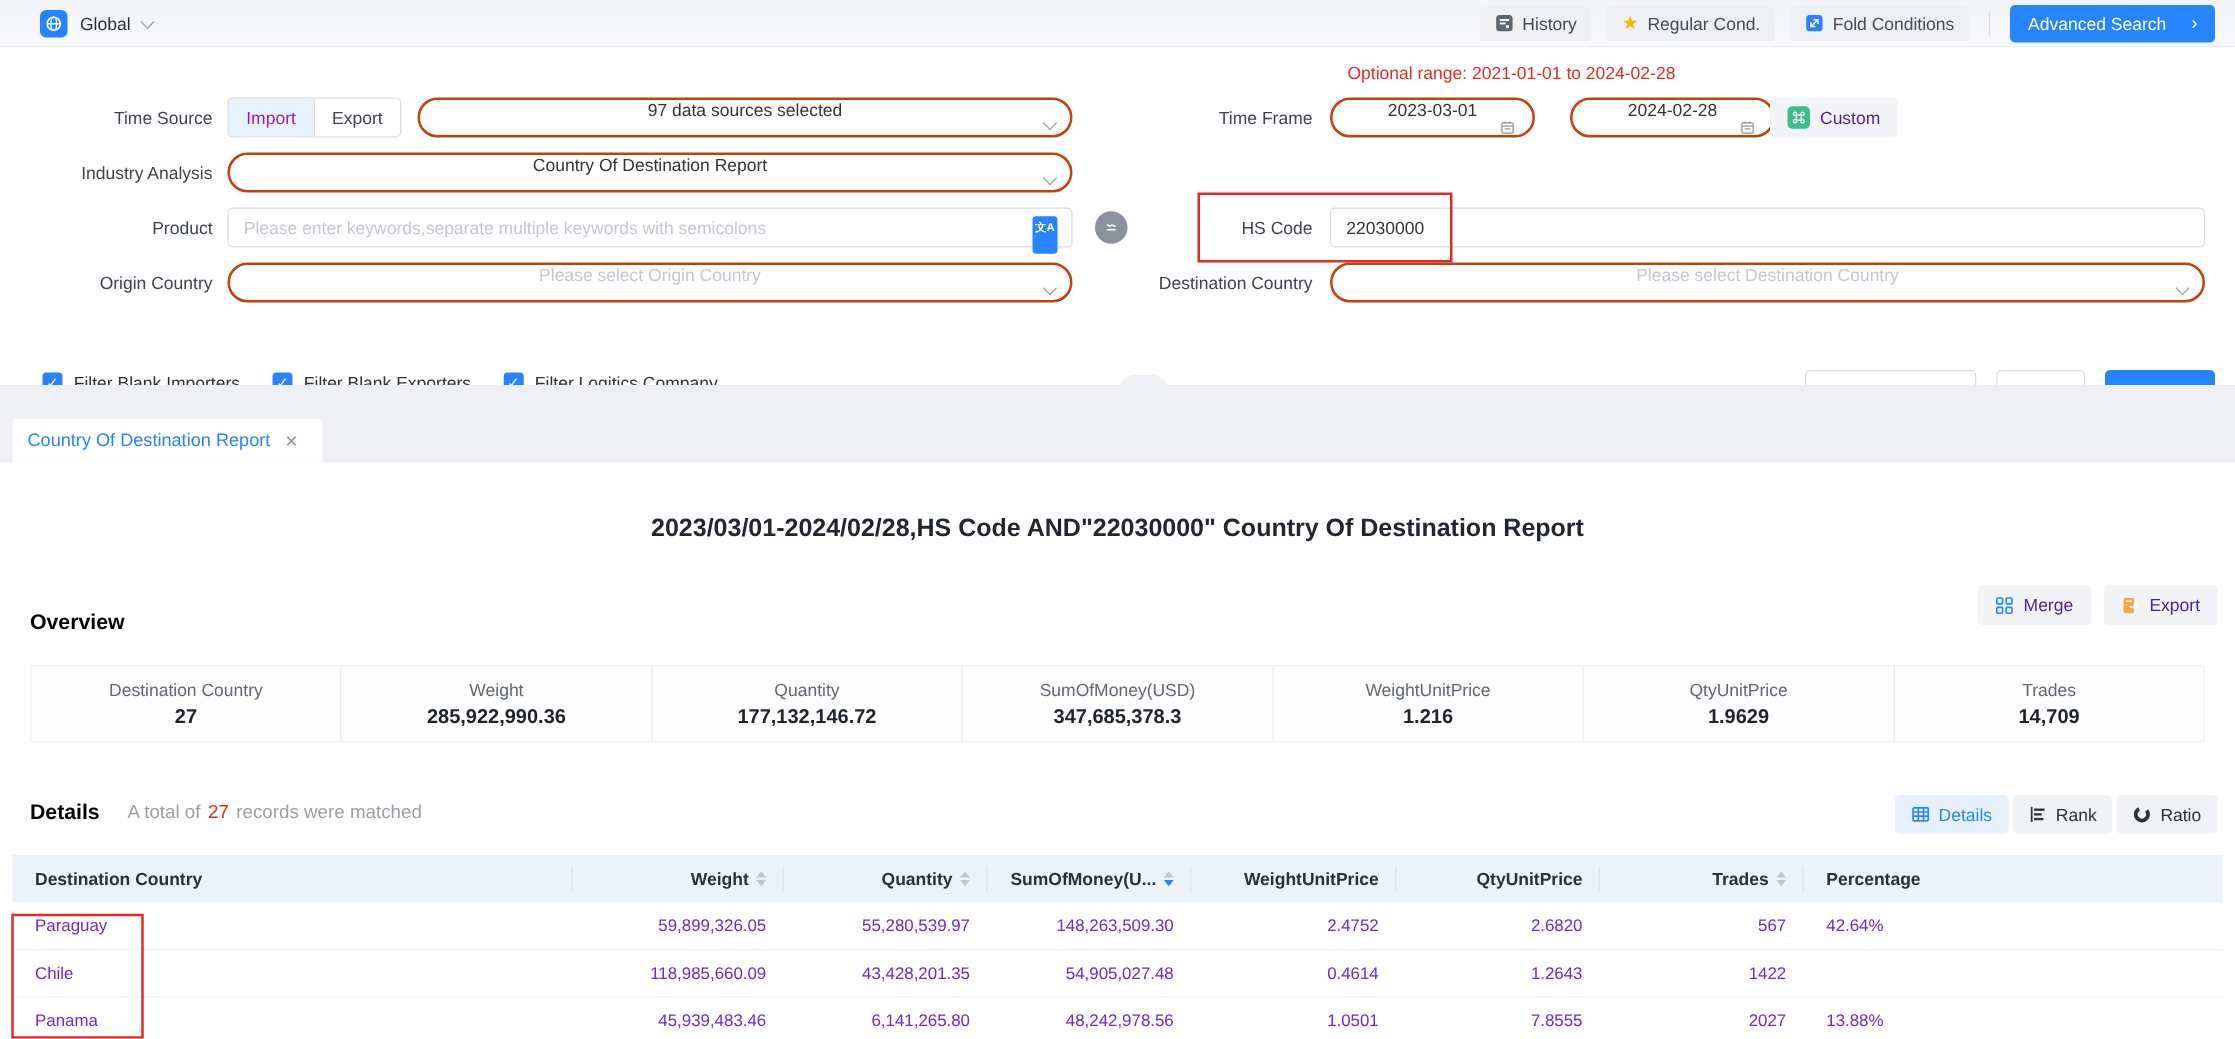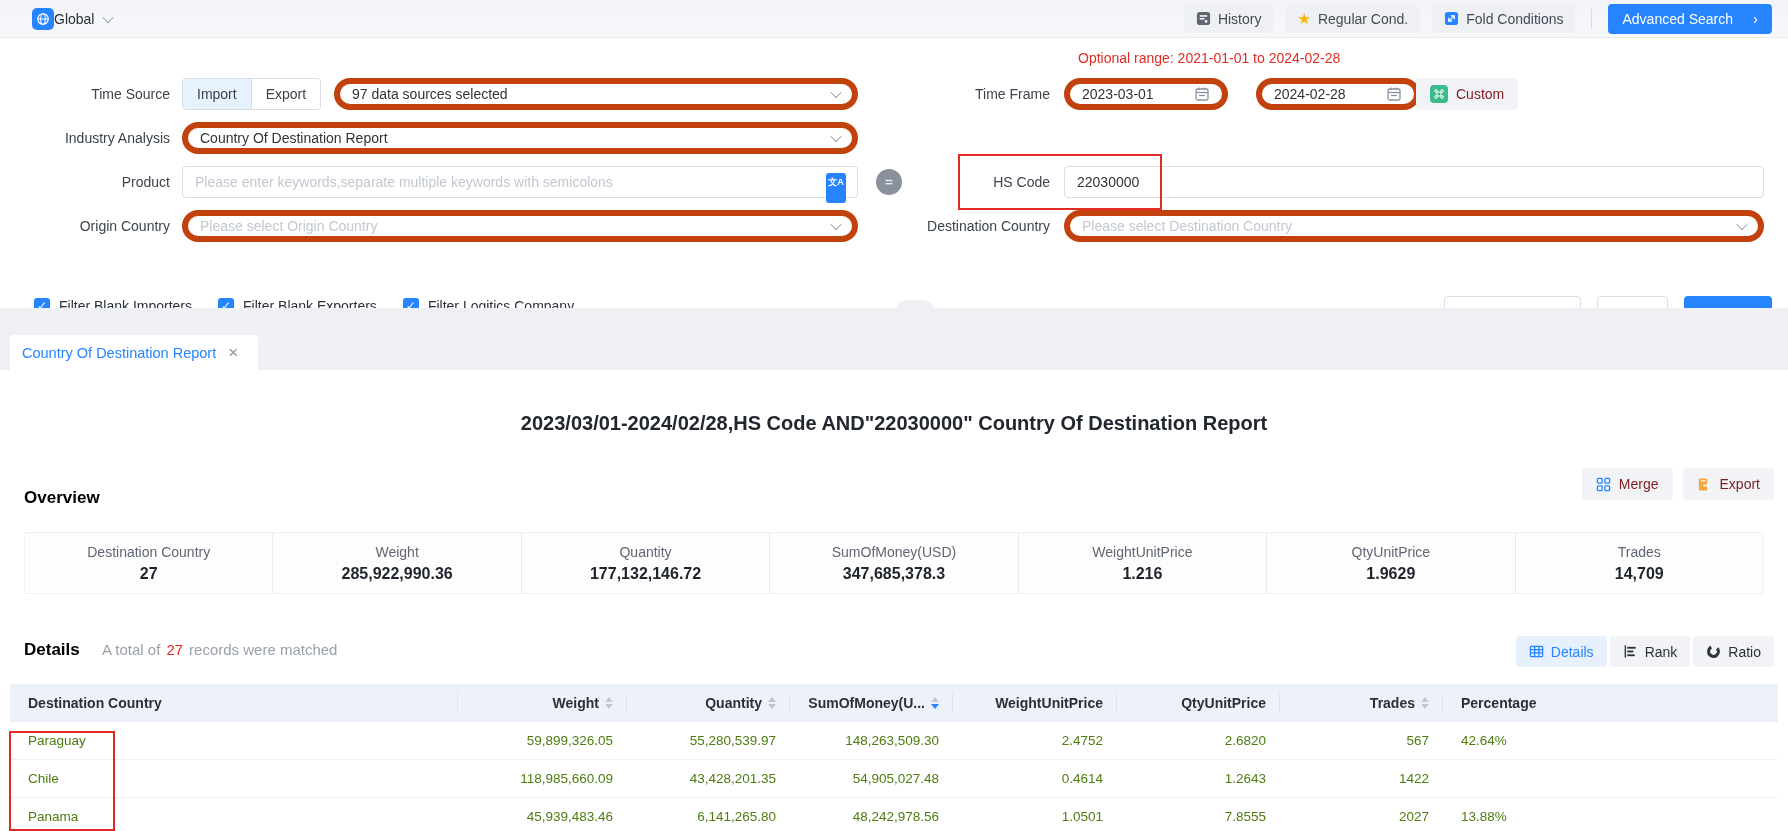--- a/index.html
+++ b/index.html
@@ -7,47 +7,47 @@
     font-family:"Liberation Sans","DejaVu Sans",sans-serif; color:#3d434d; }
   .abs { position:absolute; }
   #page { position:relative; width:1788px; height:831px; background:#fff; }
 
   
   #topbar { position:absolute; left:0; top:0; width:1788px; height:38px;
     background:linear-gradient(#f3f4f7,#f7f8fa); border-bottom:1px solid #e9ebef;
     display:flex; align-items:center; padding:0 16px; }
   .globe-btn { width:22px; height:22px; border-radius:5px; background:#2684ff;
     display:flex; align-items:center; justify-content:center; margin-left:16px; }
-  .region-name { font-size:14px; color:#2b3038; }
+  .region-name { font-size:14px; color:#2b3038; margin-left:10px; }
   .chev { display:inline-block; width:8px; height:8px; border-right:1.6px solid #9aa1ac;
     border-bottom:1.6px solid #9aa1ac; transform:rotate(45deg) translate(-1px,-1px); }
   .topbar-right { margin-left:auto; display:flex; align-items:center; gap:12px; }
   .tb-btn { height:28px; padding:0 12px; background:#eef0f4; border-radius:4px;
     display:flex; align-items:center; gap:7px; font-size:14px; color:#454b54; cursor:pointer; }
   .tb-divider { width:1px; height:20px; background:#d9dde3; margin:0 4px; }
   .tb-primary { height:30px; padding:0 14px; background:#2684ff; color:#fff; border-radius:4px;
     display:flex; align-items:center; gap:20px; font-size:14px; }
   .arrow-r { font-size:15px; line-height:1; }
 
   
   #filterform { position:absolute; left:0; top:38px; width:1788px; height:270px; background:#fff;
     box-shadow:0 3px 6px rgba(20,40,80,.05); }
   .lbl { position:absolute; width:170px; text-align:right; font-size:14px; color:#3d434d; line-height:32px; }
-  .inp, .sel { position:absolute; height:32px; border:6px solid #c2410c; border-radius:16px;
-    background:#fff; font-size:14px; color:#333; display:flex; align-items:center; padding:0 12px; }
+  .inp, .sel { position:absolute; height:32px; border:2px solid #c2410c; border-radius:16px;
+    background:#fff; font-size:14px; color:#333; display:flex; align-items:center; padding:0 12px;flex-direction:column; }
   .sel .sel-chev { margin-left:auto; }
   .ph { color:#c2c7d0; }
   input.raw { position:absolute; height:32px; border:1px solid #d8dce3; border-radius:4px;
     font-size:14px; color:#333; padding:0 12px; outline:none;
     font-family:"Liberation Sans","DejaVu Sans",sans-serif; }
   input.raw::placeholder { color:#c2c7d0; }
   .seg { position:absolute; height:32px; border:1px solid #d8dce3; border-radius:4px;
     display:flex; overflow:hidden; }
   .seg .seg-item { padding:0 14px; font-size:14px; line-height:30px; background:#fff; color:#3d434d; cursor:pointer; }
-  .seg .active { background:#e7f2ff; color:#404040; }
+  .seg .active { background:#e7f2ff; color:#a21caf; }
   .seg .seg-item + .seg-item { border-left:1px solid #d8dce3; }
   .opt-range { position:absolute; font-size:14px; color:#e22b25; }
   .cal-icon { margin-left:auto; }
   .mini-icon-btn { position:absolute; width:26px; height:26px; border-radius:50%; background:#8b919c;
     display:flex; align-items:center; justify-content:center; cursor:pointer; }
   .green-sq { width:18px; height:18px; border-radius:4px; background:#3cbc8d;
     display:flex; align-items:center; justify-content:center; }
   .cb-row { position:absolute; left:34px; top:260px; display:flex; align-items:center; gap:26px; }
   .cb-group { display:flex; align-items:center; gap:9px; cursor:pointer; }
   .cb-box { width:16px; height:16px; border-radius:3px; background:#2684ff; color:#fff;
@@ -72,21 +72,21 @@
   .tab-title { color:#2684ff; font-size:14.5px; }
   .tab-close { color:#8a919f; font-size:17px; line-height:1; cursor:pointer; }
 
   
   #report-title { position:absolute; left:0; top:412px; width:1788px; text-align:center;
     font-size:20px; font-weight:600; color:#22262e; }
   .section-heading { font-size:17px; font-weight:bold; color:#000000; }
   #overview-heading { position:absolute; left:24px; top:488px; }
   .ov-actions { position:absolute; right:14px; top:468px; display:flex; gap:10px; }
   .gray-btn { height:32px; padding:0 14px; background:#f1f3f6; border-radius:4px; font-size:14px;
-    color:#7f1d1d; display:flex; align-items:center; gap:8px; cursor:pointer; }
+    color:#4c1d95; display:flex; align-items:center; gap:8px; cursor:pointer; }
   #overview-panel { position:absolute; left:24px; top:532px; width:1740px; height:62px;
     background:#fdfdfe; border:1px solid #eef1f5; border-radius:2px; display:flex; }
   .stat { flex:1; display:flex; flex-direction:column; align-items:center; justify-content:center; gap:5px; }
   .stat + .stat { border-left:1px solid #e6e9ef; }
   .stat-label { font-size:14px; color:#606672; }
   .stat-value { font-size:16px; font-weight:bold; color:#1f232b; }
 
   #details-heading { position:absolute; left:24px; top:640px; }
   #matched-line { position:absolute; left:102px; top:641px; font-size:15px; color:#9aa0a8; }
   #matched-line .count { color:#e22b25; padding:0 6px; }
@@ -106,21 +106,21 @@
   .th:not(:last-child)::after { content:""; position:absolute; right:0; top:9px; bottom:9px;
     width:1px; background:#dde3f0; }
   .carets { display:inline-flex; flex-direction:column; gap:2px; margin-left:6px; }
   .c-up { width:0; height:0; border-left:4px solid transparent; border-right:4px solid transparent;
     border-bottom:5px solid #c0c6cf; }
   .c-down { width:0; height:0; border-left:4px solid transparent; border-right:4px solid transparent;
     border-top:5px solid #c0c6cf; }
   .c-down.on { border-top-color:#2684ff; }
   .t-row { height:38px; border-bottom:1px solid #edf1f7; background:#fff; }
   .td { display:flex; align-items:center; justify-content:flex-end; padding:0 14px;
-    font-size:13.5px; color:#4d7c0f; }
+    font-size:13.5px; color:#6d28d9; }
   .td.left { justify-content:flex-start; padding-left:18px; }
 </style>
 </head>
 <body>
 
 <div id="page">
 
   <div id="topbar">
     <span class="globe-btn">
       <svg width="14" height="14" viewBox="0 0 16 16">

